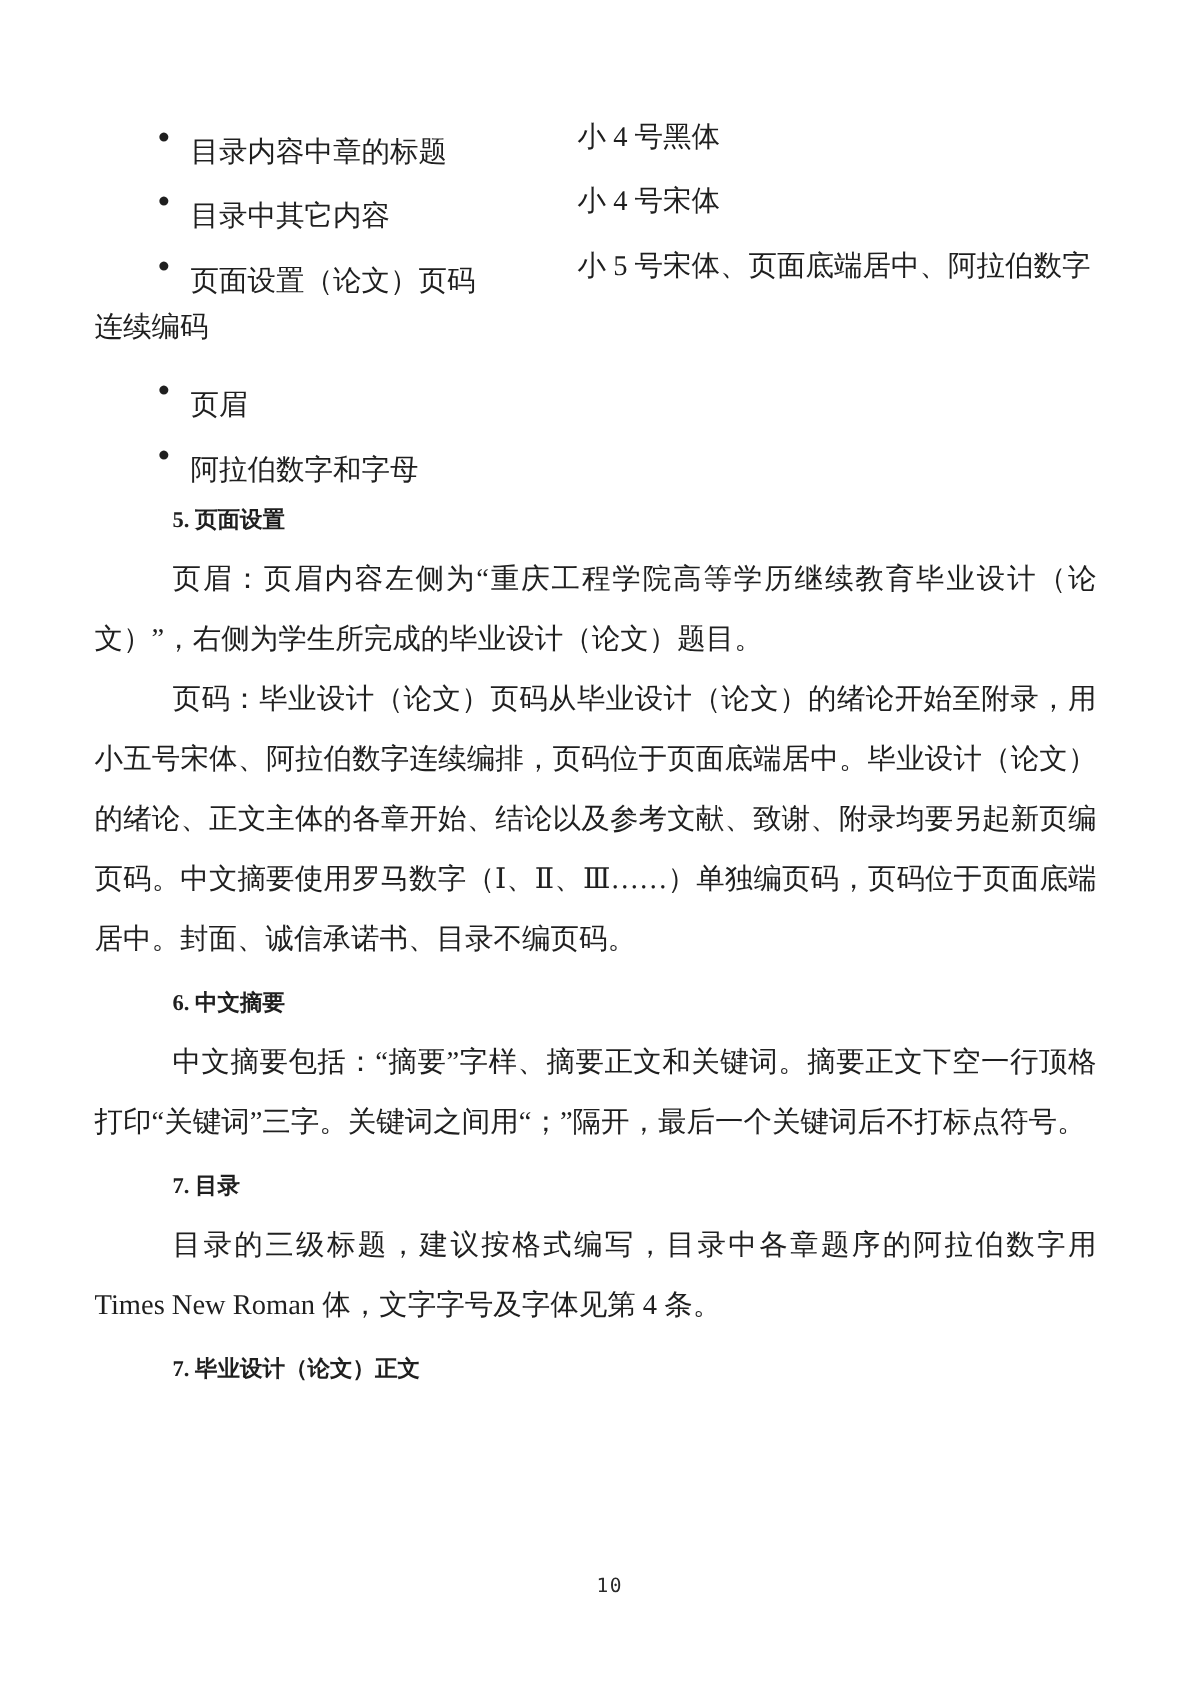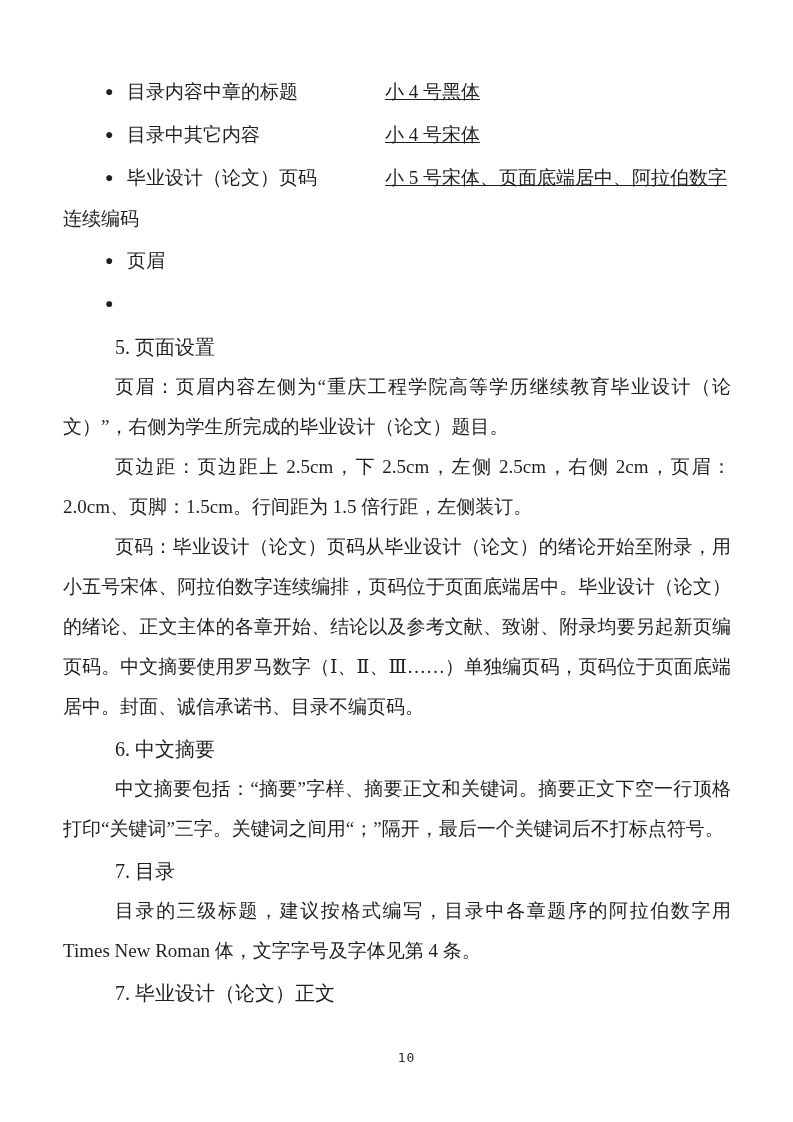--- a/index.html
+++ b/index.html
@@ -21,28 +21,28 @@
     top:70px;
     width:668px;
   }
   
   .fmt-list { }
   .fmt-row { position:relative; height:43px; }
   .fmt-bullet {
     position:absolute; left:42px; top:0;
     font-size:14px; line-height:43px;
   }
-  .fmt-label { position:absolute; left:64px; top:0; line-height:43px; white-space:nowrap; }
-  .fmt-value { position:absolute; left:322px; top:0; line-height:43px; white-space:nowrap;text-decoration:underline; }
+  .fmt-label { position:absolute; left:64px; top:10px; line-height:43px; white-space:nowrap; }
+  .fmt-value { position:absolute; left:322px; top:0; line-height:43px; white-space:nowrap; }
   .fmt-row.indent-value .fmt-value { left:340px; }
-  .fmt-continuation { height:40px; line-height:40px; }
+  .fmt-continuation { height:40px; line-height:40px;font-family:Liberation Mono, monospace; }
   
   .section-heading {
-    font-weight:normal;
-    font-size:20px;
+    font-weight:bold;
+    font-size:15px;
     line-height:40px;
     text-indent:52px;
     margin-top:2px;
     white-space:nowrap;
   }
   .body-paragraph {
     text-align:justify;
     text-indent:52px;
     line-height:40px;
   }
@@ -73,41 +73,41 @@
       </div>
 
       <div class="fmt-row">
         <span class="fmt-bullet">●</span>
         <span class="fmt-label">目录中其它内容</span>
         <span class="fmt-value">小 4 号宋体</span>
       </div>
 
       <div class="fmt-row">
         <span class="fmt-bullet">●</span>
-        <span class="fmt-label">毕业设计（论文）页码</span>
+        <span class="fmt-label">页面设置（论文）页码</span>
         <span class="fmt-value">小 5 号宋体、页面底端居中、阿拉伯数字</span>
       </div>
 
       <div class="fmt-continuation">连续编码</div>
 
       <div class="fmt-row indent-value">
         <span class="fmt-bullet">●</span>
         <span class="fmt-label">页眉</span>
       </div>
 
       <div class="fmt-row">
         <span class="fmt-bullet">●</span>
+        <span class="fmt-label">阿拉伯数字和字母</span>
       </div>
 
     </div>
 
     <div>
       <h2 class="section-heading">5. 页面设置</h2>
       <p class="body-paragraph">页眉：页眉内容左侧为“重庆工程学院高等学历继续教育毕业设计（论文）”，右侧为学生所完成的毕业设计（论文）题目。</p>
-      <p class="body-paragraph">页边距：页边距上 2.5cm，下 2.5cm，左侧 2.5cm，右侧 2cm，页眉：2.0cm、页脚：1.5cm。行间距为 1.5 倍行距，左侧装订。</p>
       <p class="body-paragraph">页码：毕业设计（论文）页码从毕业设计（论文）的绪论开始至附录，用小五号宋体、阿拉伯数字连续编排，页码位于页面底端居中。毕业设计（论文）的绪论、正文主体的各章开始、结论以及参考文献、致谢、附录均要另起新页编页码。中文摘要使用罗马数字（Ⅰ、Ⅱ、Ⅲ……）单独编页码，页码位于页面底端居中。封面、诚信承诺书、目录不编页码。</p>
     </div>
 
     <div>
       <h2 class="section-heading">6. 中文摘要</h2>
       <p class="body-paragraph">中文摘要包括：“摘要”字样、摘要正文和关键词。摘要正文下空一行顶格打印“关键词”三字。关键词之间用“；”隔开，最后一个关键词后不打标点符号。</p>
     </div>
 
     <div>
       <h2 class="section-heading">7. 目录</h2>

